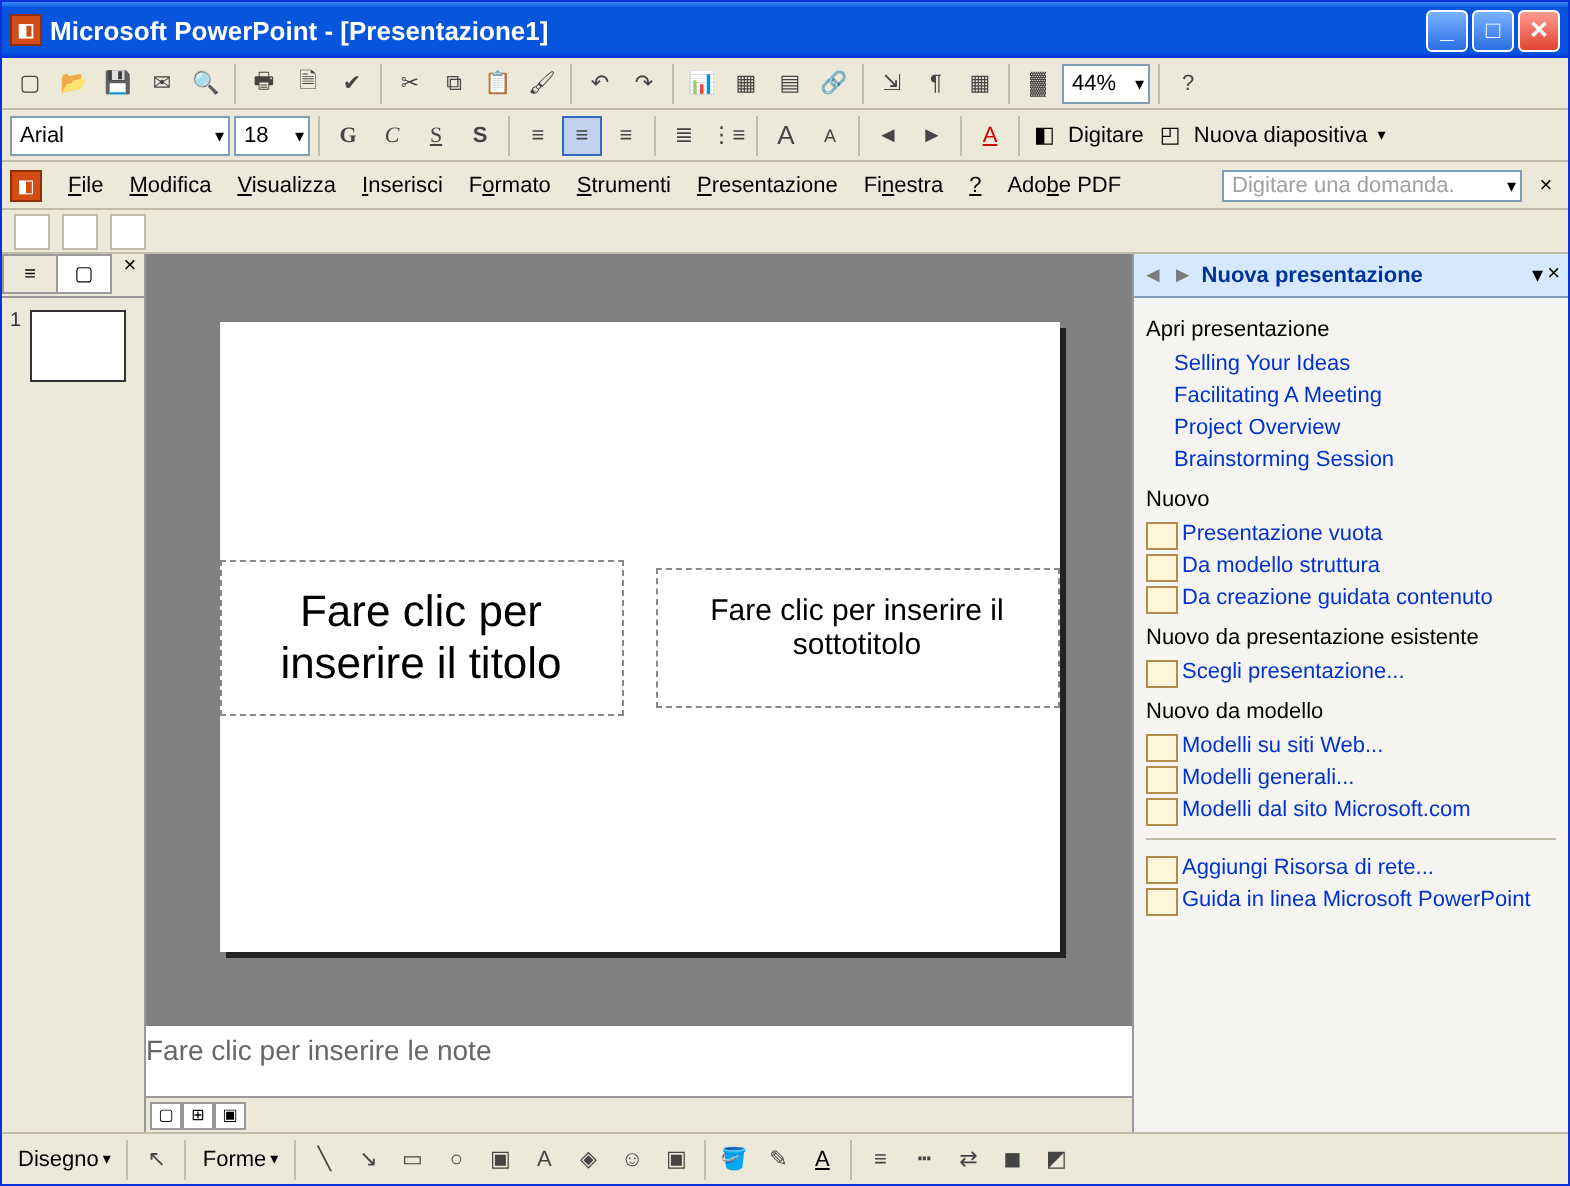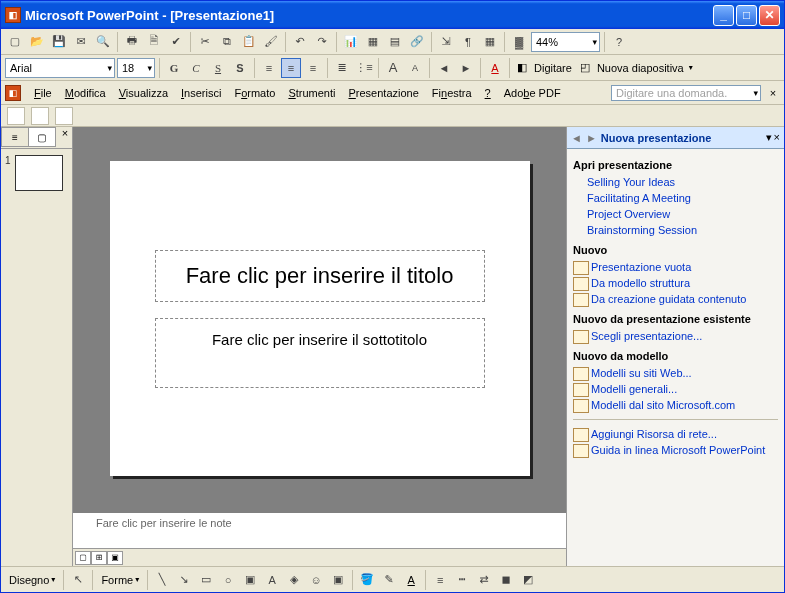--- a/index.html
+++ b/index.html
@@ -30,33 +30,33 @@
 .tabs{height:22px;display:flex;border-bottom:1px solid #999;}
 .tab{width:28px;height:20px;border:1px solid #999;background:#ece9d8;margin-right:-1px;display:flex;align-items:center;justify-content:center;font-size:10px;}
 .tab.active{background:#fff;}
 .tabclose{margin-left:auto;width:14px;text-align:center;font-size:11px;}
 .thumbs{padding:6px 4px;}
 .thumb-row{display:flex;gap:4px;align-items:flex-start;}
 .thumb-num{font-size:10px;color:#333;}
 .thumb{width:48px;height:36px;background:#fff;border:1px solid #333;}
 .editor{flex:1;background:#808080;display:flex;flex-direction:column;position:relative;}
 .slidearea{flex:1;display:flex;align-items:center;justify-content:center;padding:20px;}
-.slide{width:420px;height:315px;background:#fff;box-shadow:3px 3px 0 #222;display:flex;flex-direction:column;align-items:center;justify-content:center;gap:16px;}
+.slide{width:420px;height:315px;background:#fff;box-shadow:3px 3px 0 #222;display:flex;align-items:center;justify-content:center;gap:16px;}
 .ph{border:1px dashed #888;padding:12px 16px;text-align:center;width:330px;color:#000;}
 .ph.title{font-size:22px;}
 .ph.sub{font-size:15px;height:70px;}
-.notes{height:38px;background:#fff;border-top:3px solid #808080;padding:4px 23px;font-size:11px;color:#666;}
+.notes{height:38px;background:#fff;border-top:3px solid #808080;padding:4px 0;font-size:14px;color:#666;}
 .viewbtns{height:18px;background:#ece9d8;border-top:1px solid #999;display:flex;align-items:center;padding:0 2px;gap:0;}
 .vbtn{width:16px;height:14px;border:1px solid #999;background:#fff;font-size:8px;text-align:center;line-height:12px;}
 .taskpane{width:218px;background:#f5f4f0;border-left:1px solid #999;display:flex;flex-direction:column;font-size:11px;}
 .tp-head{height:22px;background:#d6e8ff;border-bottom:1px solid #7f9db9;display:flex;align-items:center;padding:0 4px;font-weight:bold;color:#003399;}
 .tp-head .nav{color:#7a7a7a;margin-right:6px;letter-spacing:-2px;}
 .tp-head .right{margin-left:auto;display:flex;gap:2px;color:#000;font-weight:normal;}
 .tp-body{flex:1;overflow:auto;padding:4px 6px;}
-.tp-sec{font-weight:bold;color:#000;margin:6px 0 3px;}
+.tp-sec{font-weight:normal;color:#000;margin:6px 0 3px;}
 .tp-link{color:#0033cc;padding:2px 0 2px 18px;cursor:pointer;position:relative;}
 .tp-link::before{content:"";position:absolute;left:0;top:2px;width:14px;height:12px;border:1px solid #b38b4a;background:#fff6d9;}
 .tp-link.plain::before{display:none;}
 .tp-link.plain{padding-left:14px;}
 .tp-hr{border:none;border-top:1px solid #c0bca8;margin:6px 0;}
 .tp-chk{padding:2px 0 2px 4px;}
 .tp-chk input{vertical-align:middle;margin-right:4px;}
 .drawbar{height:26px;background:#ece9d8;border-top:1px solid #c0bca8;display:flex;align-items:center;padding:0 4px;gap:2px;font-size:11px;}
 .drawlabel{padding:0 4px;display:flex;align-items:center;gap:2px;}
 .statusbar{height:20px;background:#ece9d8;border-top:1px solid #c0bca8;display:flex;align-items:center;font-size:11px;padding:0 6px;}
@@ -101,21 +101,21 @@
     <div class="tbtn">📊</div>
     <div class="tbtn">▦</div>
     <div class="tbtn">▤</div>
     <div class="tbtn">🔗</div>
     <div class="sep"></div>
     <div class="tbtn">⇲</div>
     <div class="tbtn">¶</div>
     <div class="tbtn">▦</div>
     <div class="sep"></div>
     <div class="tbtn">▓</div>
-    <div class="combo" style="width:69px">
+    <div class="combo" style="width:44px">
         <span>44%</span>
       </div>
     <div class="sep"></div>
     <div class="tbtn">?</div>
   </div>
 
   <div class="toolbar">
     <div class="combo" style="width:110px">
         <span>Arial</span>
       </div>

